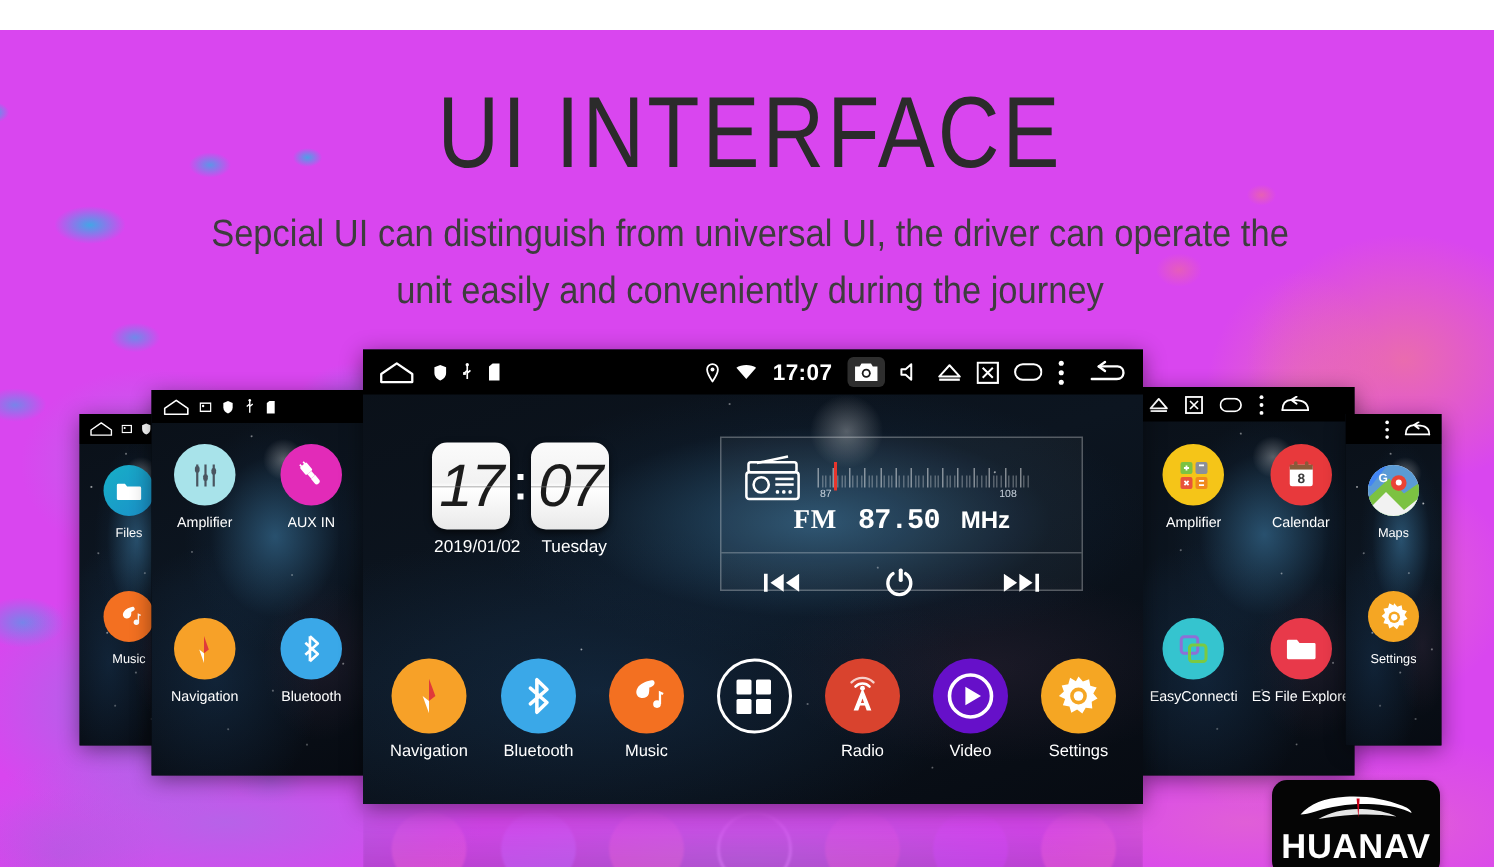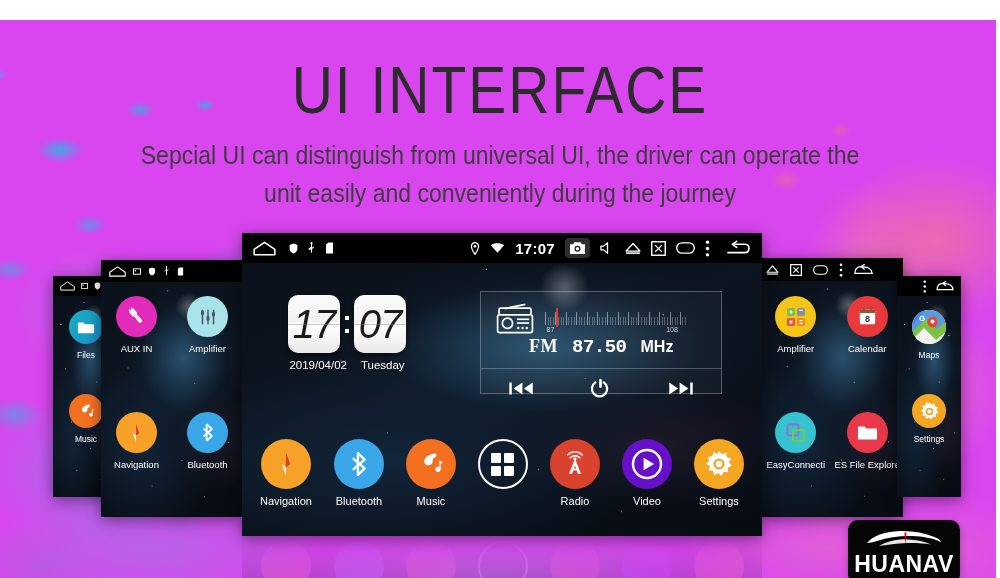--- a/index.html
+++ b/index.html
@@ -299,42 +299,42 @@
         </span>
         <span class="sb-ico">
           <svg width="7" height="9" viewBox="0 0 8 10">
               <path d="M1 1.8 L3 0.3 H7 V9.7 H1 Z" fill="#fff"></path>
             </svg>
         </span>
       </div>
     </div>
     <div class="grid2" style="left:0; top:36px; width:142px; row-gap:58px; justify-items:center;">
       <div class="app">
+        <div class="app-ico" style="width:41px;height:41px;background:#a8e3ea;">
+          <svg width="22" height="22" viewBox="0 0 24 24">
+            <path d="M6 4v16M12 4v16M18 4v16" stroke="#4a5560" stroke-width="1.6"></path>
+            <rect x="4.3" y="5" width="3.4" height="5" rx="1.6" fill="#4a5560"></rect>
+            <rect x="10.3" y="11" width="3.4" height="5" rx="1.6" fill="#4a5560"></rect>
+            <rect x="16.3" y="6.5" width="3.4" height="5" rx="1.6" fill="#4a5560"></rect>
+          </svg>
+        </div>
+        <div class="app-label" style="font-size:9.5px">Amplifier</div>
+      </div>
+      <div class="app">
         <div class="app-ico" style="width:41px;height:41px;background:#e22bb8;">
           <svg width="23" height="23" viewBox="0 0 24 24">
               <g transform="rotate(-40 12 12)">
                 <rect x="9" y="3" width="6" height="7" rx="1" fill="#fff"></rect>
                 <rect x="10.2" y="10" width="3.6" height="4" fill="#fff"></rect>
                 <path d="M10 14h4v4a2 2 0 01-4 0z" fill="#fff"></path>
                 <path d="M10.5 1.5v2M13.5 1.5v2" stroke="#fff" stroke-width="1.2"></path>
               </g>
             </svg>
         </div>
         <div class="app-label" style="font-size:9.5px">AUX IN</div>
-      </div>
-      <div class="app">
-        <div class="app-ico" style="width:41px;height:41px;background:#a8e3ea;">
-          <svg width="22" height="22" viewBox="0 0 24 24">
-            <path d="M6 4v16M12 4v16M18 4v16" stroke="#4a5560" stroke-width="1.6"></path>
-            <rect x="4.3" y="5" width="3.4" height="5" rx="1.6" fill="#4a5560"></rect>
-            <rect x="10.3" y="11" width="3.4" height="5" rx="1.6" fill="#4a5560"></rect>
-            <rect x="16.3" y="6.5" width="3.4" height="5" rx="1.6" fill="#4a5560"></rect>
-          </svg>
-        </div>
-        <div class="app-label" style="font-size:9.5px">Amplifier</div>
       </div>
       <div class="app">
         <div class="app-ico" style="width:41px;height:41px;background:#f7a128;">
           <svg width="24" height="24" viewBox="0 0 24 24">
               <path d="M12 3 L15.2 12 L12 14.5 Z" fill="#e03a3a"></path>
               <path d="M12 21 L8.8 12 L12 14.5 Z" fill="#fff"></path>
             </svg>
         </div>
         <div class="app-label" style="font-size:9.5px">Navigation</div>
       </div>
@@ -580,21 +580,21 @@
         </div>
         <div class="flip-colon">
             <i></i>
             <i></i>
           </div>
         <div class="flip-card">
           <span>07</span>
         </div>
       </div>
       <div class="clock-meta">
-        <span>2019/04/02</span>
+        <span>2019/01/02</span>
         <span>Tuesday</span>
       </div>
     </div>
 
     <div class="radio-widget" style="left:238px; top:58px; width:242px; height:103px;">
       <div class="radio-top">
         <span>
           <svg width="40" height="32" viewBox="0 0 42 34">
             <path d="M10 6 L32 1.5" stroke="#fff" stroke-width="1.8" fill="none"></path>
             <rect x="4" y="5.5" width="34" height="7" rx="1.6" fill="none" stroke="#fff" stroke-width="1.8"></rect>

